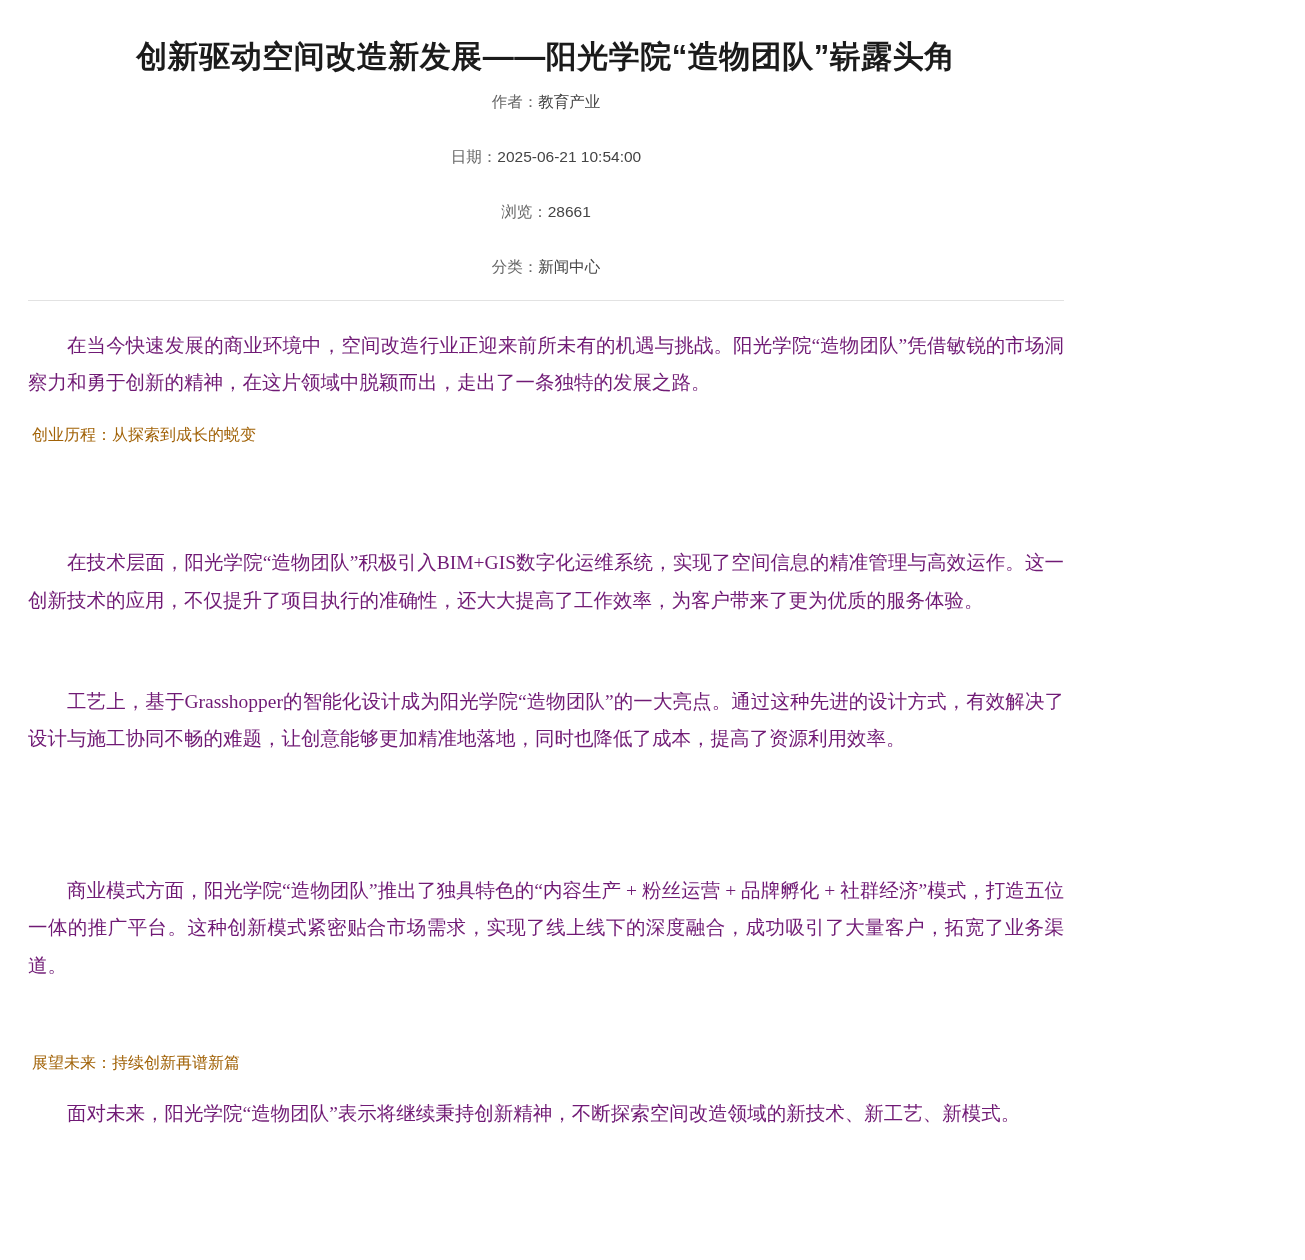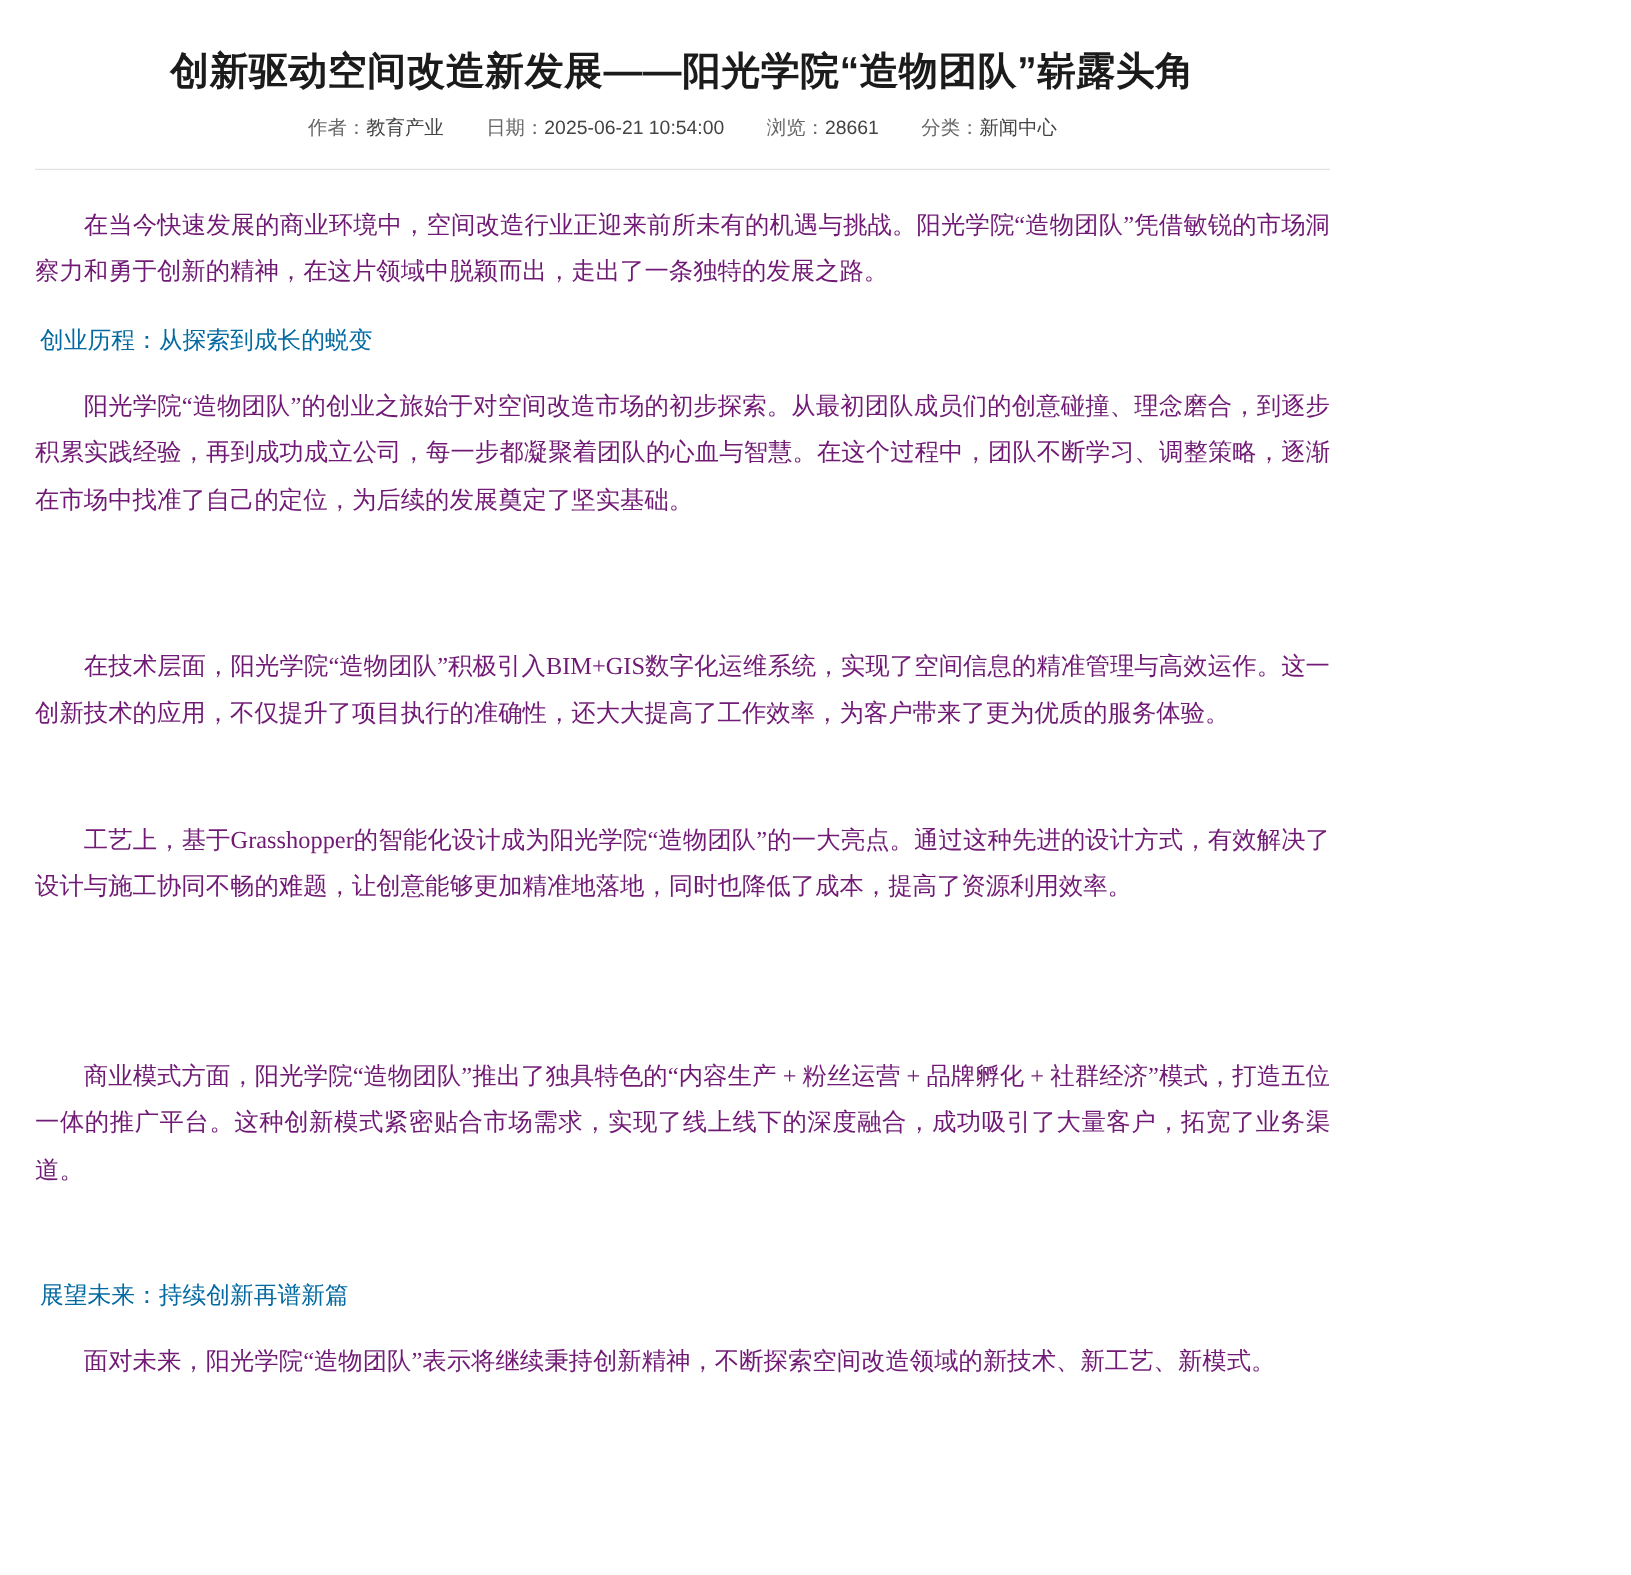--- a/index.html
+++ b/index.html
@@ -35,20 +35,21 @@
   }
   .meta-row {
     display: flex;
     justify-content: center;
     align-items: center;
     gap: 34px;
     font-family: "Liberation Sans", "DejaVu Sans", sans-serif;
     font-size: 15.5px;
     color: #555555;
     padding-bottom: 22px;
+    flex-direction: column;
   }
   .meta-item {
     white-space: nowrap;
   }
   .meta-label {
     color: #666666;
   }
   .meta-value {
     color: #444444;
   }
@@ -64,23 +65,23 @@
   .para {
     font-size: 19.5px;
     line-height: 1.92;
     color: #701a75;
     text-align: justify;
     text-justify: inter-ideograph;
     margin: 0 0 18px 0;
     text-indent: 2em;
   }
   .subhead {
-    font-size: 19px;
+    font-size: 16px;
     line-height: 1.9;
-    color: #0369a1;
+    color: #a16207;
     margin: 0 0 16px 0;
     text-indent: 0;
     padding-left: 4px;
   }
   .spacer-lg { height: 78px; }
   .spacer-md { height: 46px; }
   .spacer-xl { height: 96px; }
 </style>
 </head>
 <body>
@@ -107,21 +108,20 @@
   </div>
 
   <div class="divider"></div>
 
   <div class="article-body">
 
     <p class="para">在当今快速发展的商业环境中，空间改造行业正迎来前所未有的机遇与挑战。阳光学院“造物团队”凭借敏锐的市场洞察力和勇于创新的精神，在这片领域中脱颖而出，走出了一条独特的发展之路。</p>
 
     <p class="subhead">创业历程：从探索到成长的蜕变</p>
 
-    <p class="para">阳光学院“造物团队”的创业之旅始于对空间改造市场的初步探索。从最初团队成员们的创意碰撞、理念磨合，到逐步积累实践经验，再到成功成立公司，每一步都凝聚着团队的心血与智慧。在这个过程中，团队不断学习、调整策略，逐渐在市场中找准了自己的定位，为后续的发展奠定了坚实基础。</p>
 
     <div class="spacer-lg"></div>
 
 
     <p class="para">在技术层面，阳光学院“造物团队”积极引入BIM+GIS数字化运维系统，实现了空间信息的精准管理与高效运作。这一创新技术的应用，不仅提升了项目执行的准确性，还大大提高了工作效率，为客户带来了更为优质的服务体验。</p>
 
     <div class="spacer-md"></div>
 
     <p class="para">工艺上，基于Grasshopper的智能化设计成为阳光学院“造物团队”的一大亮点。通过这种先进的设计方式，有效解决了设计与施工协同不畅的难题，让创意能够更加精准地落地，同时也降低了成本，提高了资源利用效率。</p>
 

